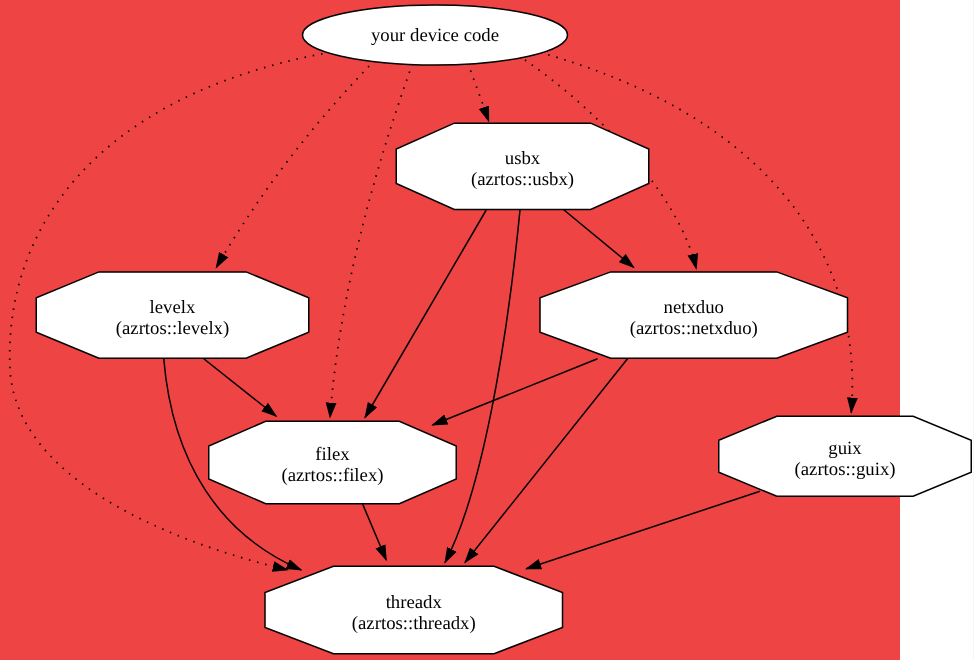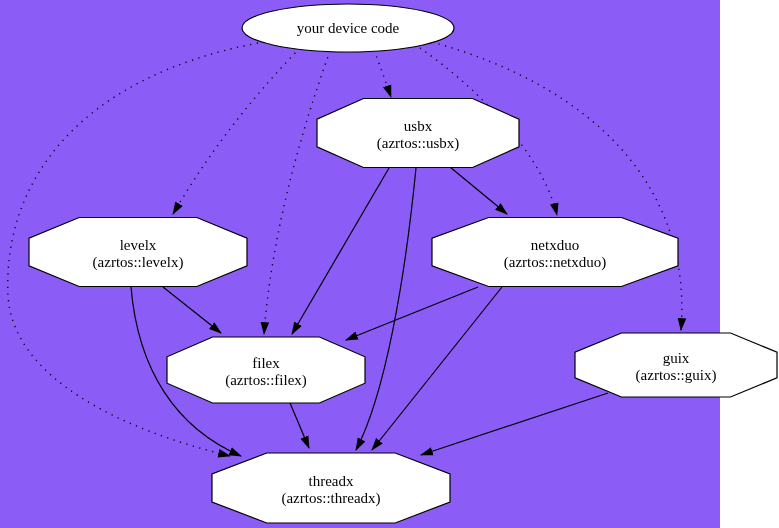--- a/index.html
+++ b/index.html
@@ -4,21 +4,21 @@
 <style>
   html, body {
     margin: 0;
     padding: 0;
     background: #ffffff;
   }
   .diagram-wrap {
     width: 720px;
     height: 528px;
     position: relative;
-    background: #8b5cf6;
+    background: #ef4444;
   }
   svg {
     display: block;
   }
   .edge {
     fill: none;
     stroke: #000000;
     stroke-width: 1.2;
   }
   .edge.dotted {

